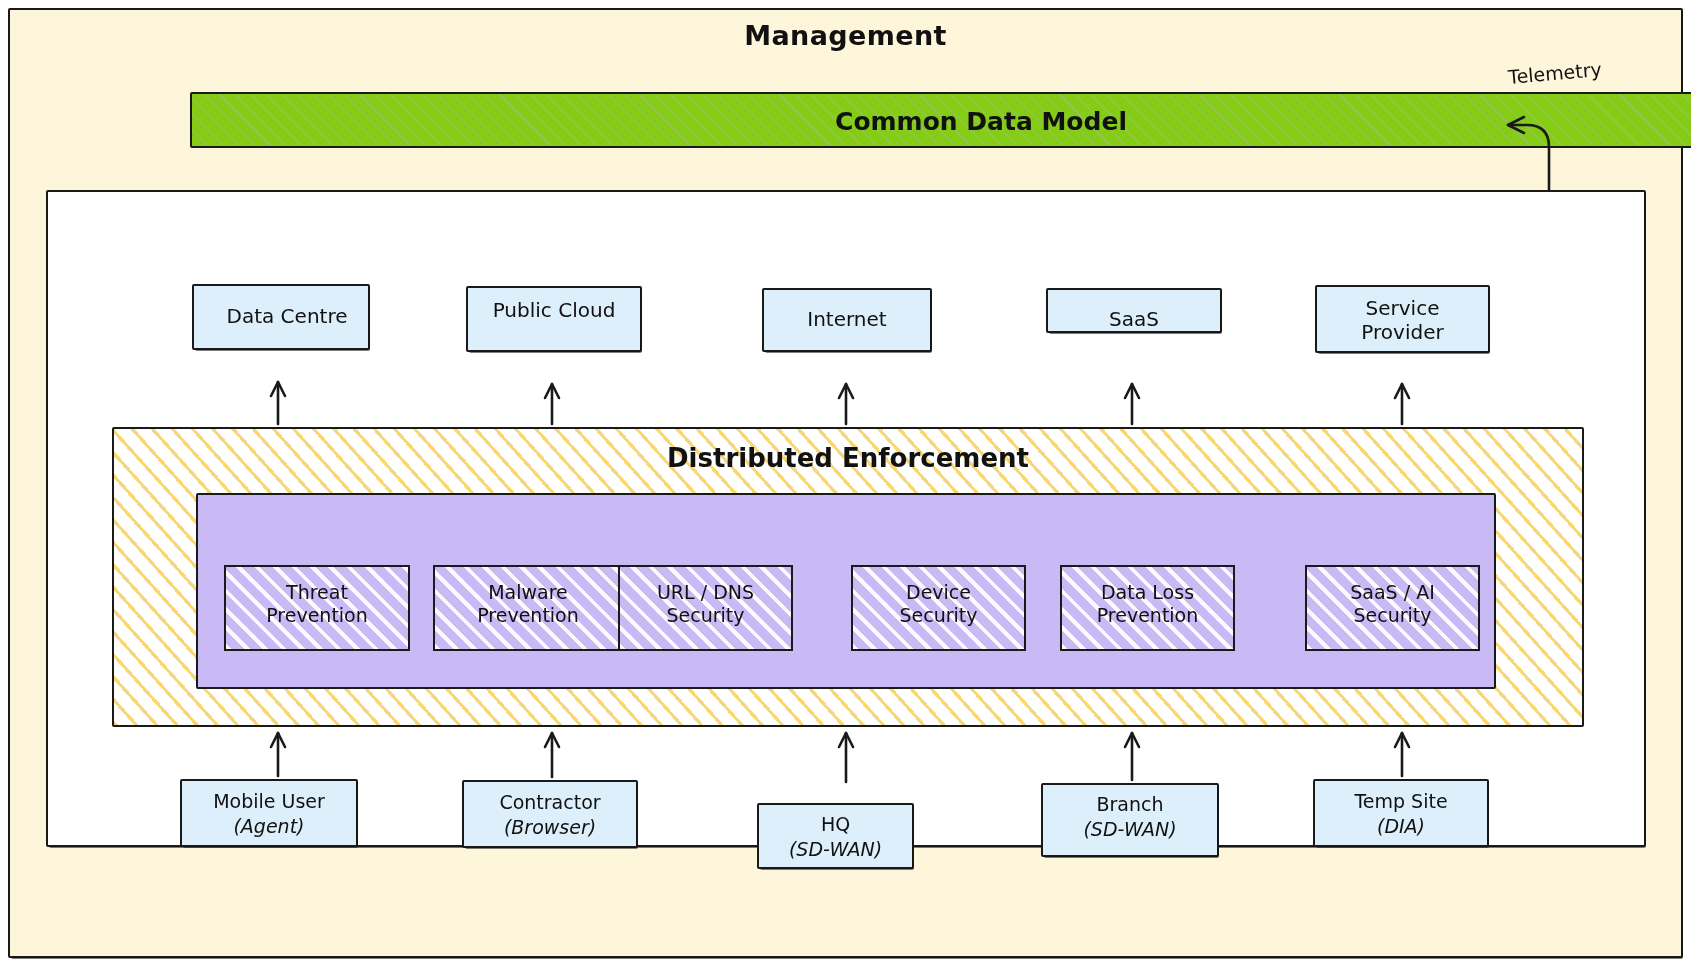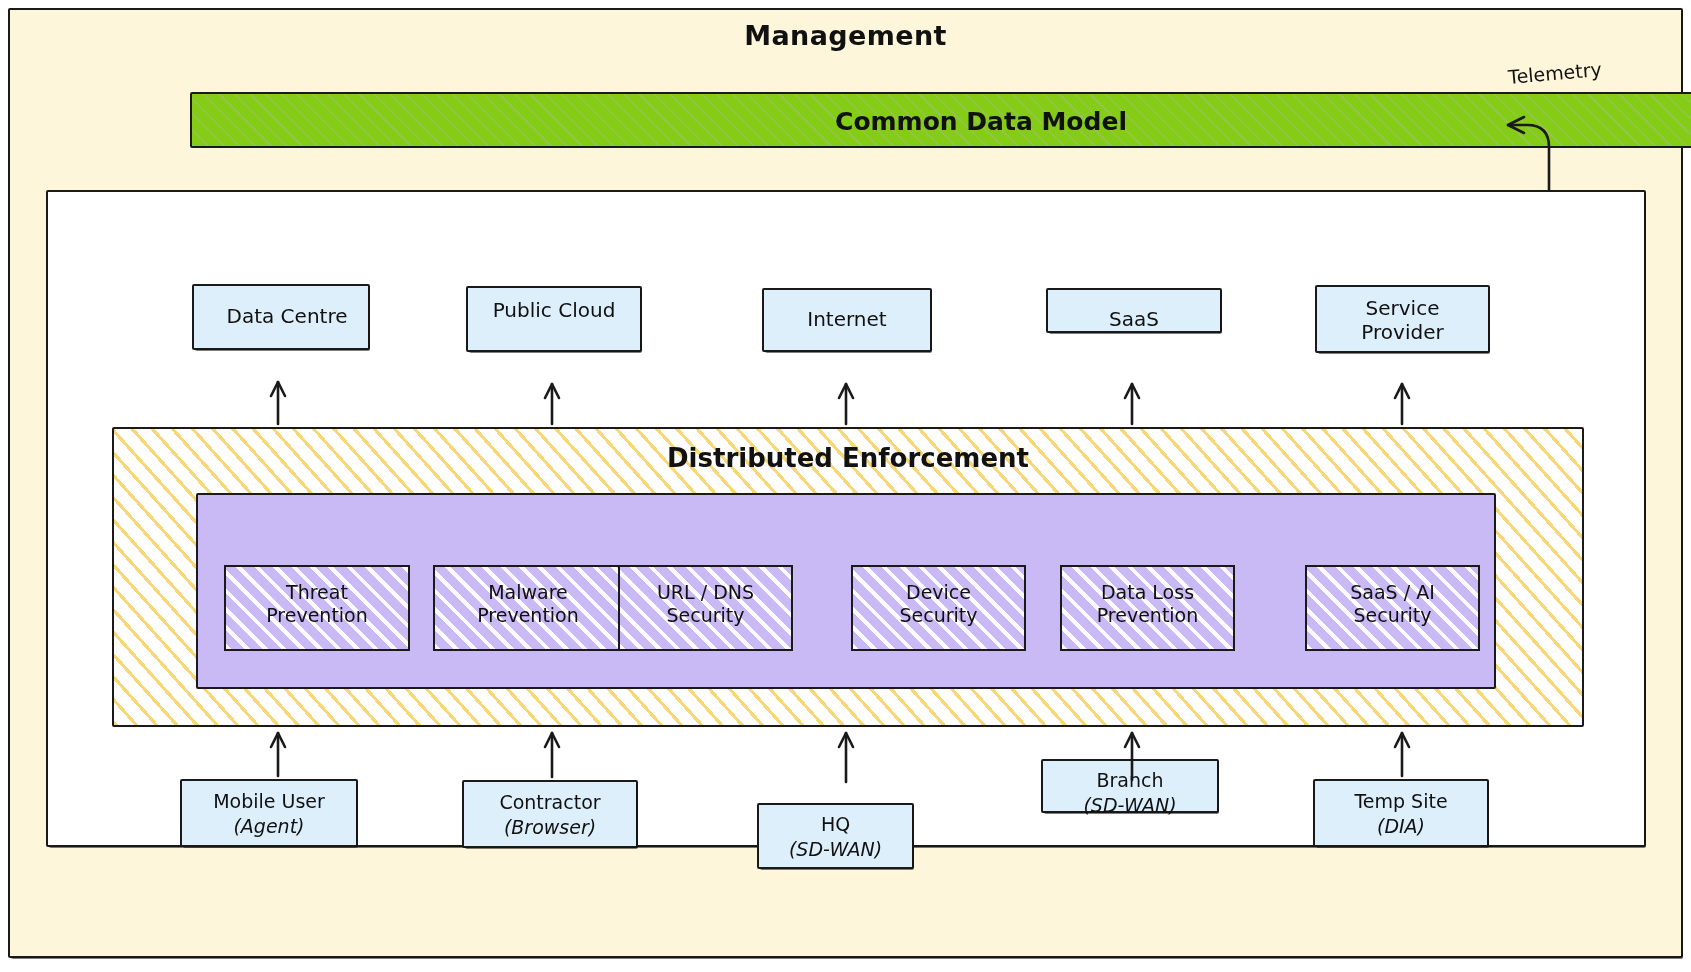--- a/index.html
+++ b/index.html
@@ -262,21 +262,21 @@
     <div class="lbl" style="top:34px; font-style:italic;">(Agent)</div>
   </div>
   <div class="hbox endp" style="left:462px; top:780px; width:176px; height:68px;">
     <div class="lbl" style="top:9px;">Contractor</div>
     <div class="lbl" style="top:34px; font-style:italic;">(Browser)</div>
   </div>
   <div class="hbox endp" style="left:757px; top:785px; width:157px; height:66px;margin-top:18px;">
     <div class="lbl" style="top:8px;">HQ</div>
     <div class="lbl" style="top:33px; font-style:italic;">(SD-WAN)</div>
   </div>
-  <div class="hbox endp" style="left:1041px; top:759px; width:178px; height:54px;">
+  <div class="hbox endp" style="left:1041px; top:783px; width:178px; height:74px;">
     <div class="lbl" style="top:8px;">Branch</div>
     <div class="lbl" style="top:33px; font-style:italic;">(SD-WAN)</div>
   </div>
   <div class="hbox endp" style="left:1313px; top:779px; width:176px; height:68px;">
     <div class="lbl" style="top:9px;">Temp Site</div>
     <div class="lbl" style="top:34px; font-style:italic;text-align:center;">(DIA)</div>
   </div>
 
   <svg id="arrows" width="1691" height="972">
     <g fill="none" stroke="#1a1a1a" stroke-width="2.6" stroke-linecap="round" stroke-linejoin="round">

